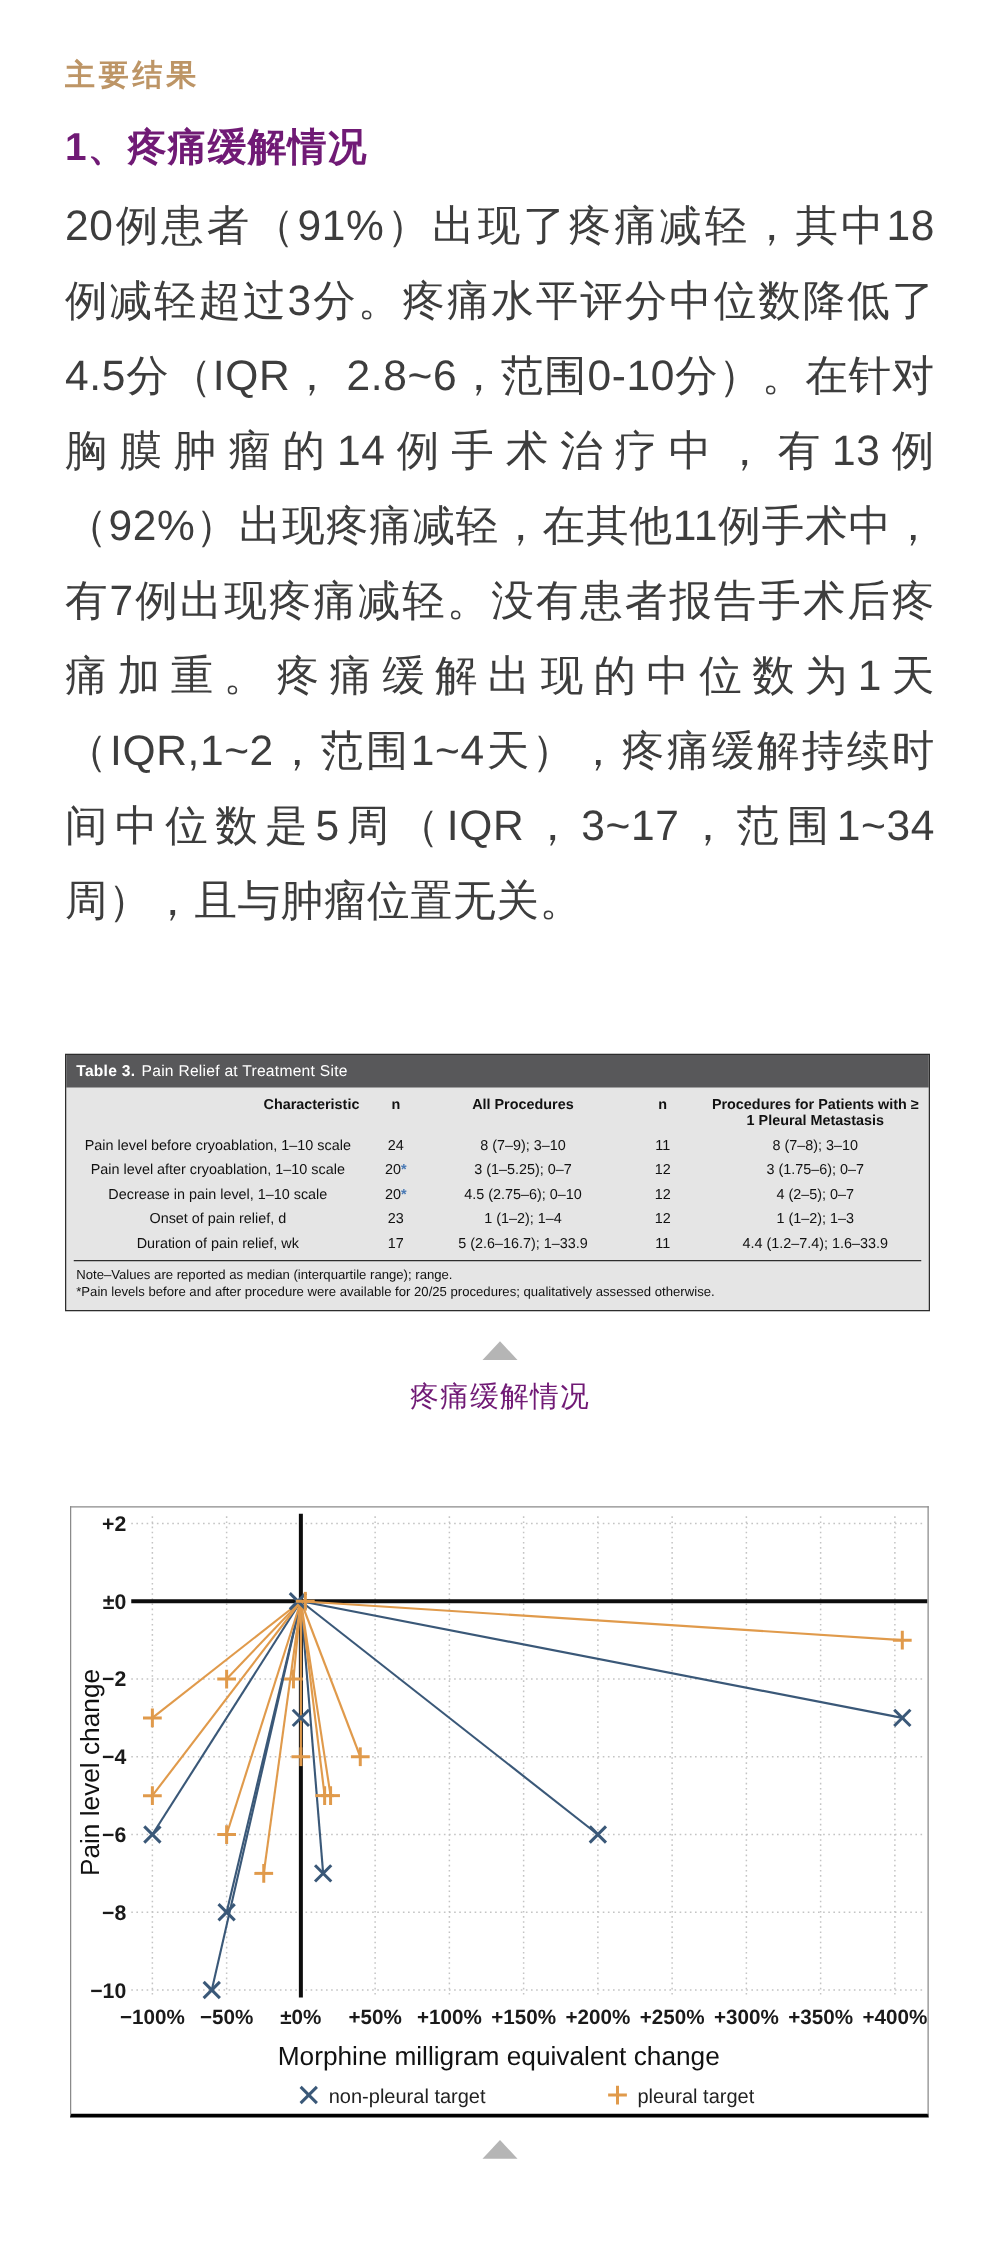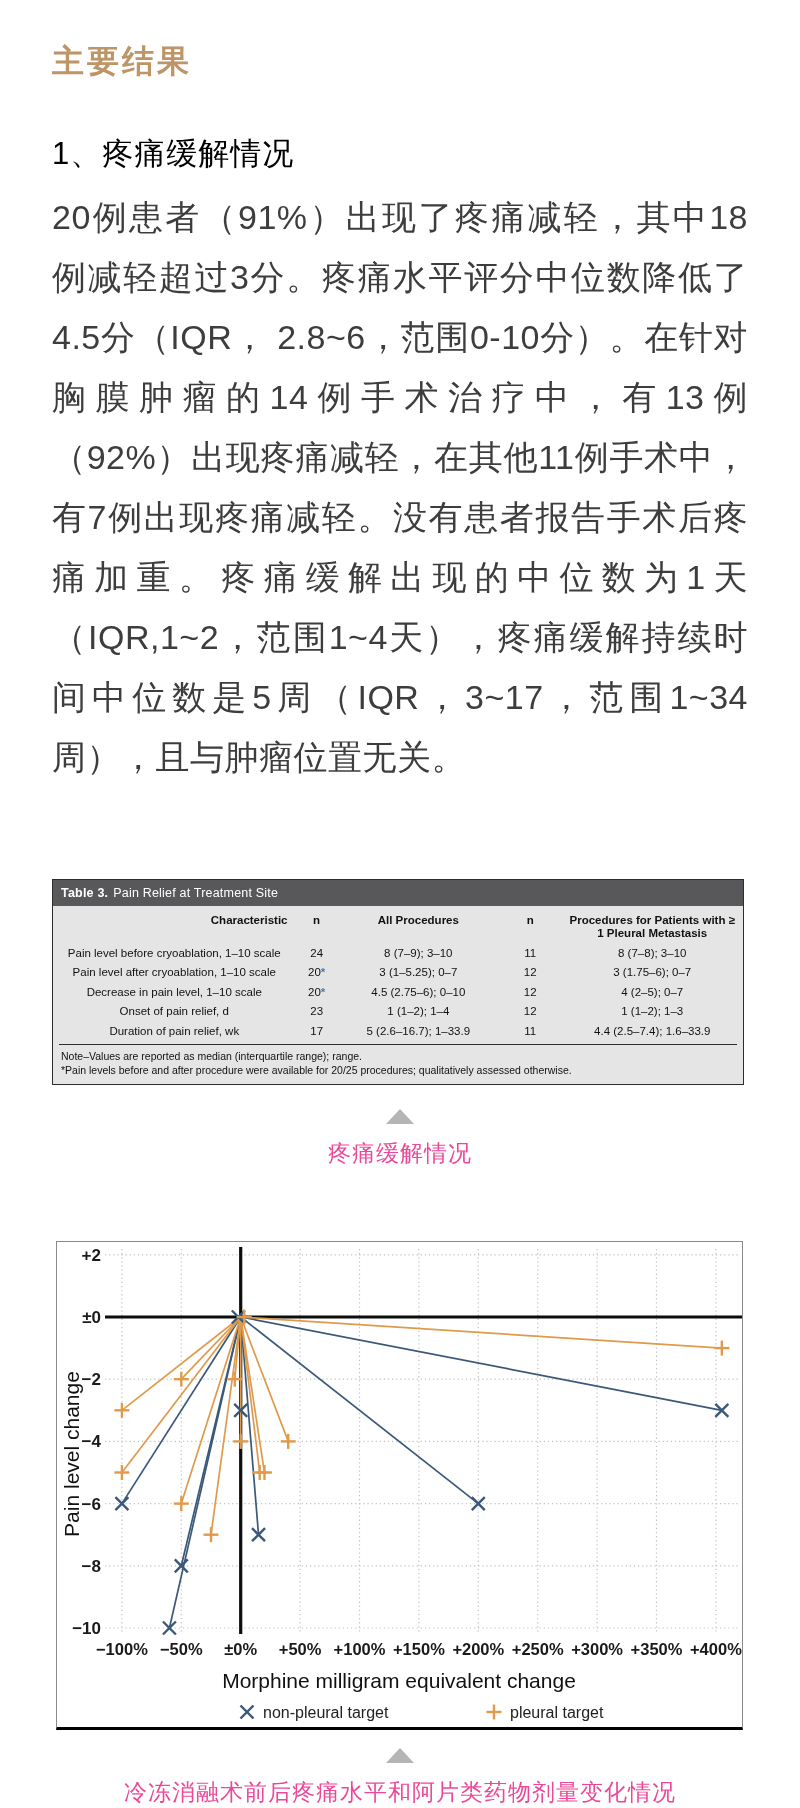--- a/index.html
+++ b/index.html
@@ -1,22 +1,22 @@
 <!DOCTYPE html>
 <html><head>
 <meta charset="utf-8">
 <style>
   html,body{margin:0;padding:0;background:#fff;}
   body{width:800px;font-family:"Liberation Sans","DejaVu Sans",sans-serif;color:#3b3b3b;}
   .page{width:800px;box-sizing:border-box;padding:40px 52px 30px 52px;}
 
   .main-title{margin:0;font-family:"Liberation Serif","DejaVu Serif",serif;font-weight:700;
-    font-size:32px;line-height:42px;color:#bd9566;letter-spacing:3px;}
-  .section-title{margin:52px 0 0 0;font-weight:400;font-size:31px;line-height:39px;
-    color:#000000;letter-spacing:1px;}
+    font-size:24px;line-height:42px;color:#bd9566;letter-spacing:3px;}
+  .section-title{margin:16px 0 0 0;font-weight:700;font-size:31px;line-height:39px;
+    color:#701a75;letter-spacing:1px;}
 
   .body-text{margin:14px 0 0 0;font-size:34px;line-height:60px;color:#3d3d3d;
     letter-spacing:0.5px;text-align:justify;font-weight:400;}
 
   
   .table-figure{margin-top:92px;width:690px;border:1.5px solid #2d2d2d;background:#e5e5e5;
     font-family:"Liberation Sans",sans-serif;}
   .table-titlebar{background:#58585a;color:#fff;font-size:12.5px;line-height:26px;
     padding:0 8px;letter-spacing:0.2px;}
   .table-titlebar b{margin-right:5px;}
@@ -30,21 +30,21 @@
   .table-notes{border-top:1.5px solid #2d2d2d;margin:3px 6px 0 6px;padding:4px 2px 7px 2px;
     font-size:10.5px;line-height:14px;color:#111;}
   .table-notes div{margin:0;}
 
   
   .caption-block{text-align:center;}
   .cb1{margin-top:24px;}
   .cb2{margin-top:18px;}
   .tri{width:0;height:0;margin:0 auto;border-left:14px solid transparent;
     border-right:14px solid transparent;border-bottom:15px solid #b5b5b5;}
-  .caption-text{margin-top:14px;font-size:23px;line-height:31px;color:#ec4899;letter-spacing:1px;}
+  .caption-text{margin-top:14px;font-size:23px;line-height:31px;color:#701a75;letter-spacing:1px;}
 
   
   .chart-figure{margin:72px 0 0 4px;width:685px;height:485px;background:#fff;
     border:1px solid #8a8a8a;border-bottom:3px solid #000;}
   svg text{font-family:"Liberation Sans","DejaVu Sans",sans-serif;}
   .grid{stroke:#c4c4c4;stroke-width:1.2;stroke-dasharray:1.3 2.8;fill:none;}
   .axis{stroke:#0d0d0d;stroke-width:3.2;fill:none;}
   .ytick{font-size:17px;font-weight:600;fill:#1a1a1a;}
   .xtick{font-size:16.5px;font-weight:600;fill:#1a1a1a;}
   .axis-title{font-size:21px;fill:#111;}
@@ -103,21 +103,21 @@
               <td>23</td>
               <td>1 (1–2); 1–4</td>
               <td>12</td>
               <td>1 (1–2); 1–3</td>
             </tr>
             <tr>
               <td class="c-left">Duration of pain relief, wk</td>
               <td>17</td>
               <td>5 (2.6–16.7); 1–33.9</td>
               <td>11</td>
-              <td>4.4 (2.5–7.4); 1.6–33.9</td>
+              <td>4.4 (1.2–7.4); 1.6–33.9</td>
             </tr>
           </tbody>
       </table>
     </div>
     <div class="table-notes">
       <div>Note–Values are reported as median (interquartile range); range.</div>
       <div>*Pain levels before and after procedure were available for 20/25 procedures; qualitatively assessed otherwise.</div>
     </div>
   </div>
 
@@ -229,16 +229,15 @@
         <line x1="183.5" y1="476.5" x2="196.5" y2="463.5" stroke="#3a5878" stroke-width="2.4"></line>
         <text x="206" y="476" class="legend-label">non-pleural target</text>
         <line x1="429.5" y1="470" x2="444.5" y2="470" stroke="#e09a4b" stroke-width="2.4"></line>
         <line x1="437" y1="462.5" x2="437" y2="477.5" stroke="#e09a4b" stroke-width="2.4"></line>
         <text x="453" y="476" class="legend-label">pleural target</text>
       </svg>
   </div>
 
   <div class="caption-block cb2">
     <div class="tri"></div>
-    <div class="caption-text">冷冻消融术前后疼痛水平和阿片类药物剂量变化情况</div>
   </div>
 
 </div>
 
 </body></html>

